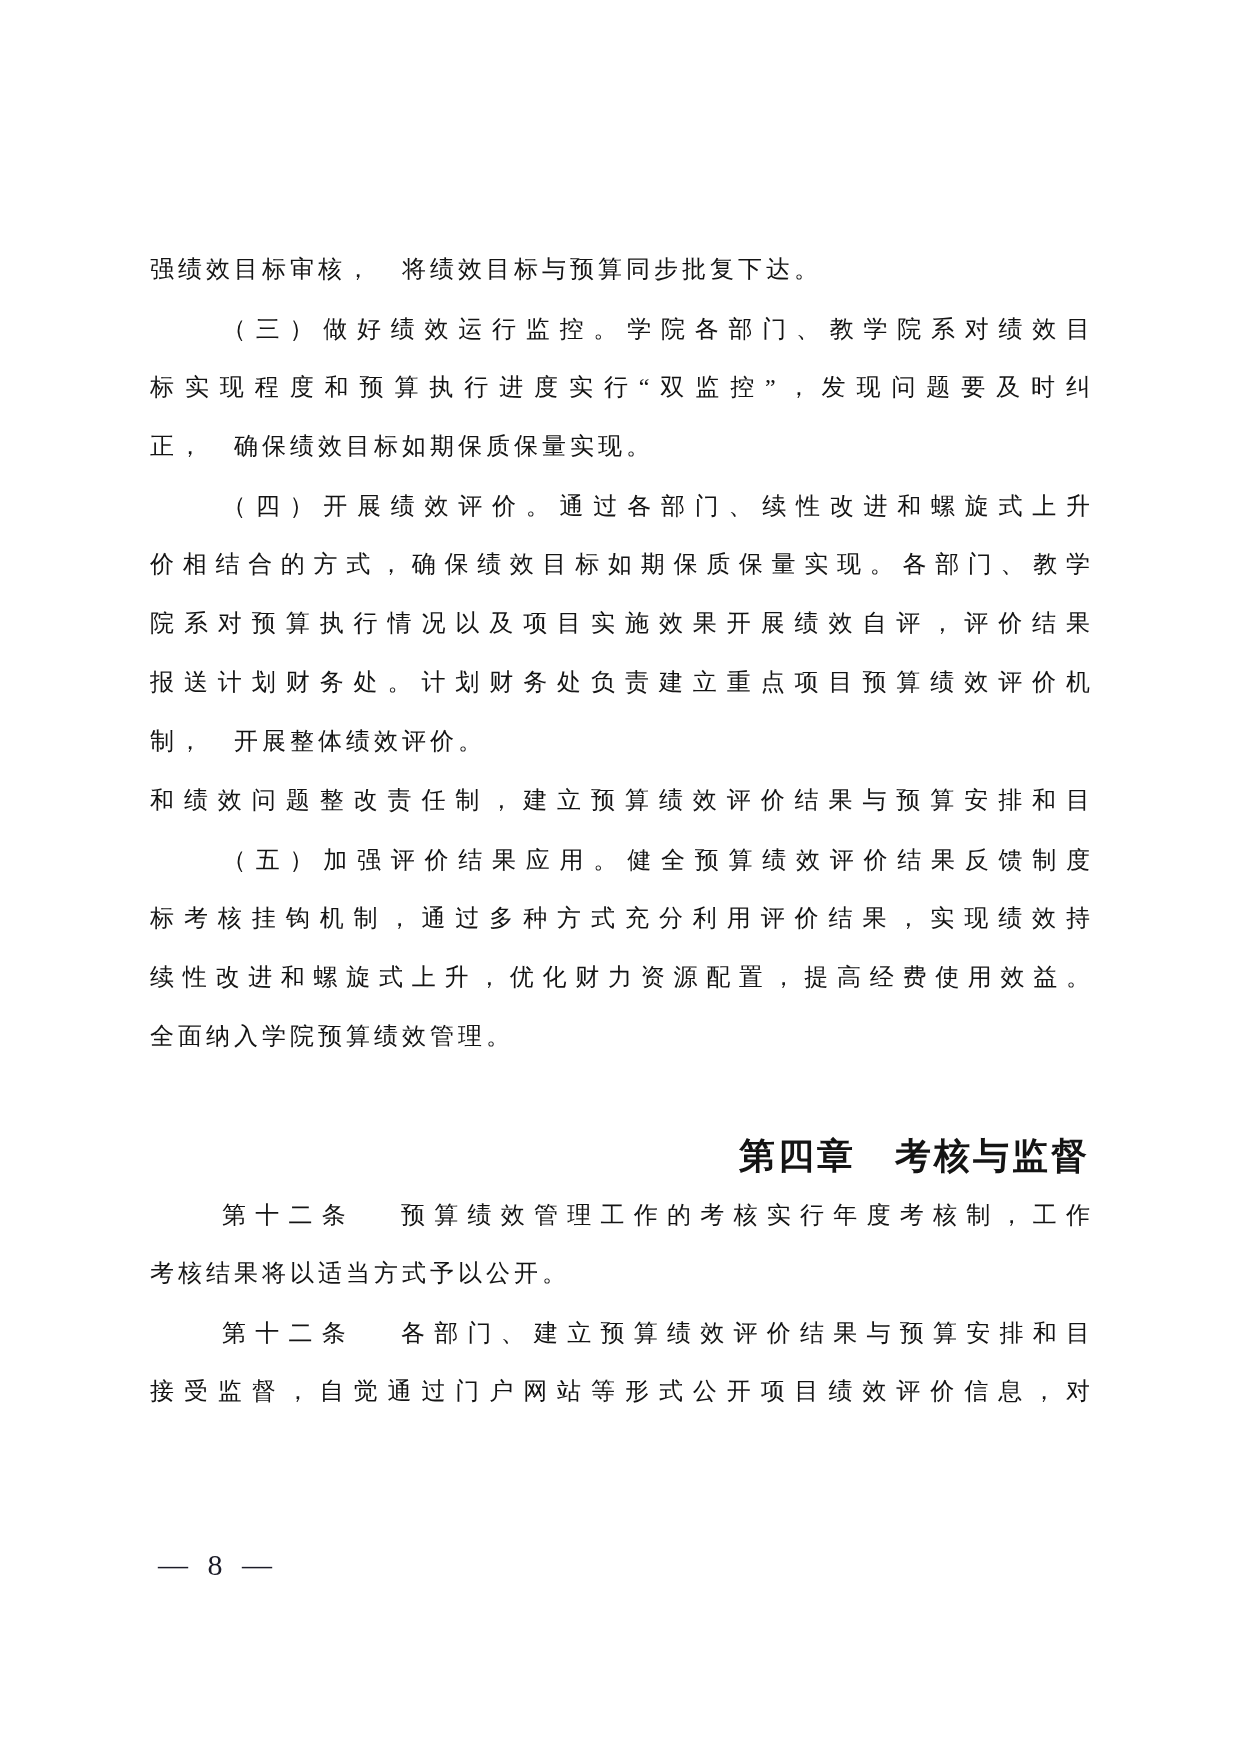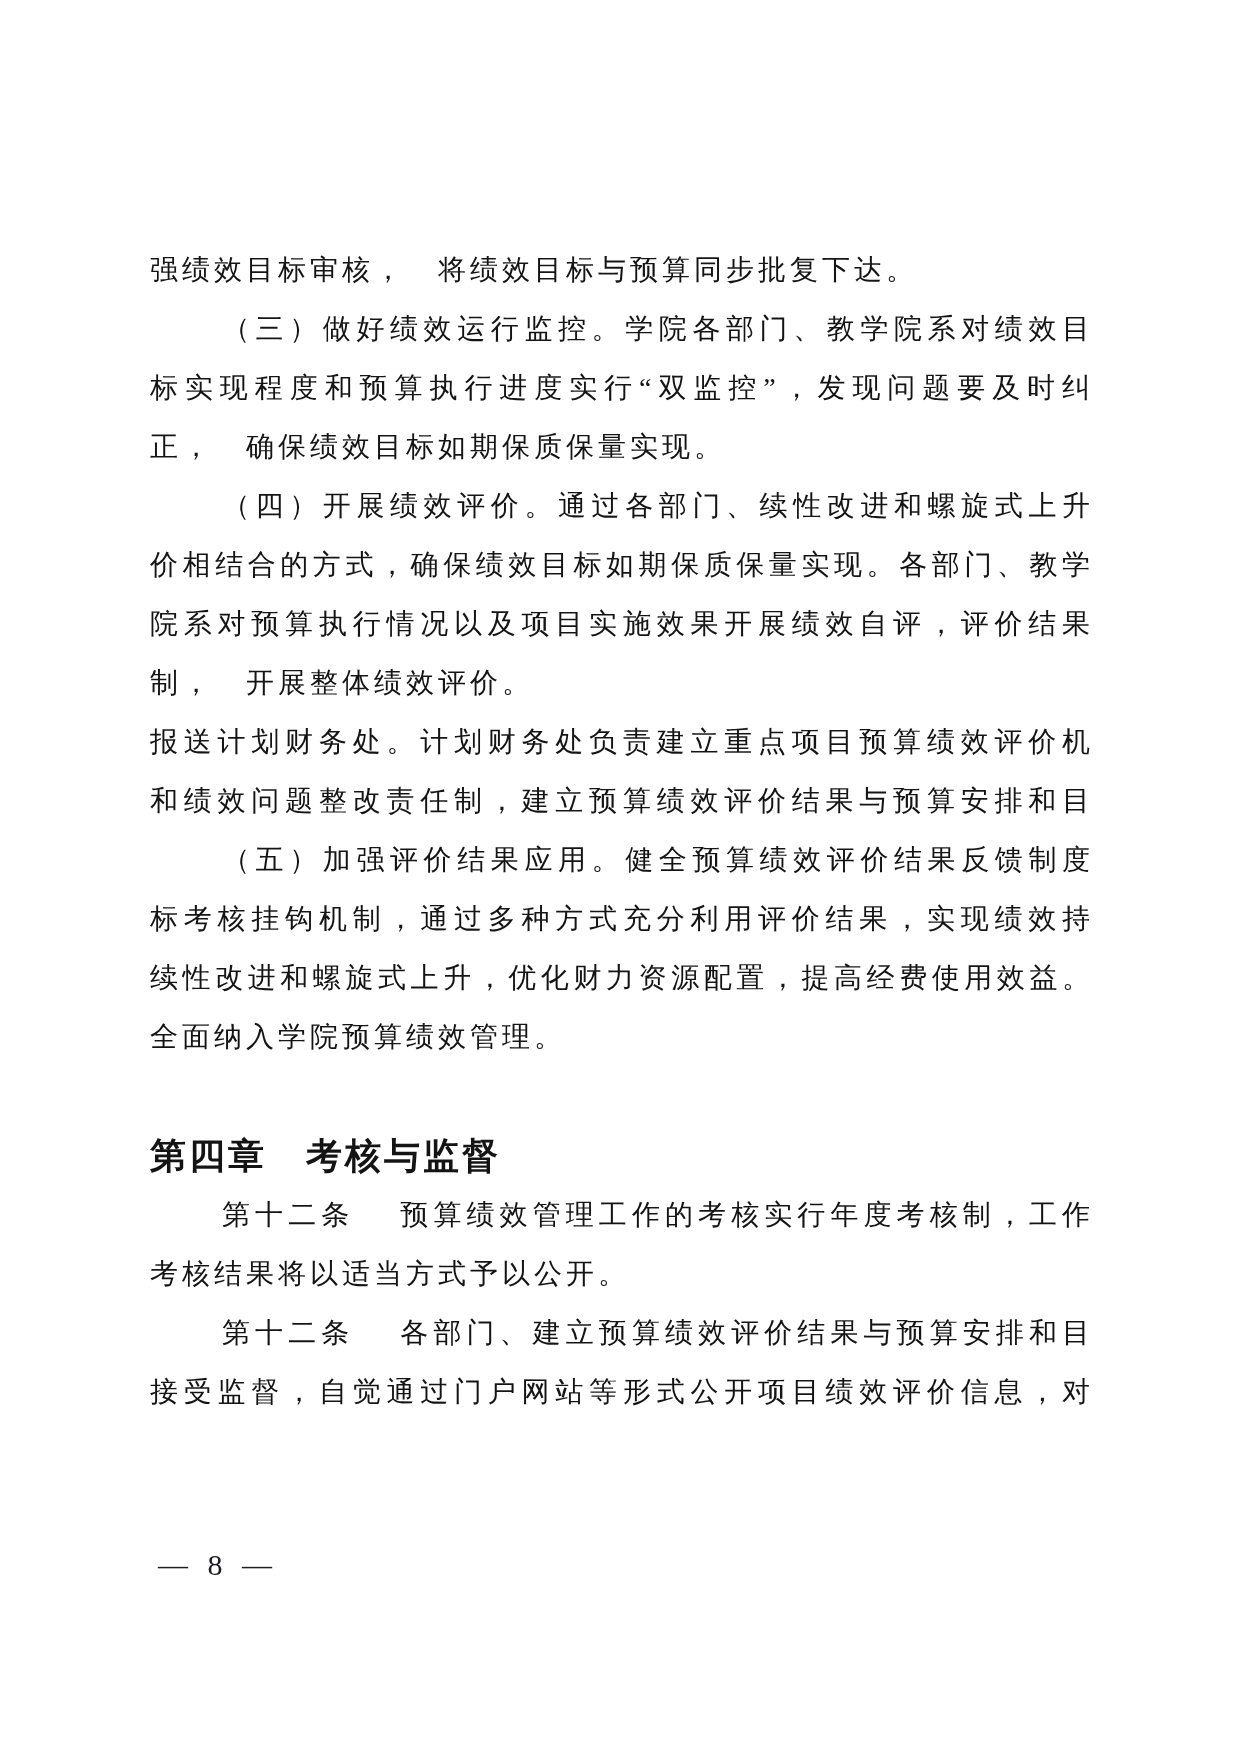--- a/index.html
+++ b/index.html
@@ -18,21 +18,21 @@
   }
   .text-block {
     position: absolute;
     left: 150px;
     top: 240px;
     width: 940px;
   }
   .line {
     height: 59px;
     line-height: 59px;
-    font-size: 28px;
+    font-size: 24px;
     letter-spacing: 4px;
     white-space: pre-wrap;
   }
   .line.justify {
     letter-spacing: 0;
     text-align: justify;
     text-align-last: justify;
     text-justify: inter-character;
   }
   .line.indent {
@@ -51,21 +51,21 @@
   }
   .spacer {
     height: 60px;
   }
   .chapter-heading {
     height: 59px;
     line-height: 59px;
     font-size: 36px;
     font-weight: 700;
     font-family: "Liberation Sans", "DejaVu Sans", sans-serif;
-    text-align: left;
+    text-align: right;
     letter-spacing: 3px;
   }
   .footer {
     position: absolute;
     left: 158px;
     top: 1548px;
     font-size: 30px;
     letter-spacing: 2px;
     word-spacing: 8px;
     color: #1c1c28;
@@ -77,22 +77,22 @@
 
 <div class="page">
   <main class="text-block">
       <div class="line"><span class="seg-rest">强绩效目标审核，　将绩效目标与预算同步批复下达。</span></div>
       <div class="line justify indent"><span class="seg-bold">（三）做好绩效运行监控。</span><span class="seg-rest">学院各部门、教学院系对绩效目</span></div>
       <div class="line justify"><span class="seg-rest">标实现程度和预算执行进度实行“双监控”，发现问题要及时纠</span></div>
       <div class="line"><span class="seg-rest">正，　确保绩效目标如期保质保量实现。</span></div>
       <div class="line justify indent"><span class="seg-bold">（四）开展绩效评价。</span><span class="seg-rest">通过各部门、续性改进和螺旋式上升</span></div>
       <div class="line justify"><span class="seg-rest">价相结合的方式，确保绩效目标如期保质保量实现。各部门、教学</span></div>
       <div class="line justify"><span class="seg-rest">院系对预算执行情况以及项目实施效果开展绩效自评，评价结果</span></div>
+      <div class="line justify"><span class="seg-rest">报送计划财务处。计划财务处负责建立重点项目预算绩效评价机</span></div>
       <div class="line"><span class="seg-rest">制，　开展整体绩效评价。</span></div>
-      <div class="line justify"><span class="seg-rest">报送计划财务处。计划财务处负责建立重点项目预算绩效评价机</span></div>
       <div class="line justify"><span class="seg-rest">和绩效问题整改责任制，建立预算绩效评价结果与预算安排和目</span></div>
       <div class="line justify indent"><span class="seg-bold">（五）加强评价结果应用。</span><span class="seg-rest">健全预算绩效评价结果反馈制度</span></div>
       <div class="line justify"><span class="seg-rest">标考核挂钩机制，通过多种方式充分利用评价结果，实现绩效持</span></div>
       <div class="line justify"><span class="seg-rest">续性改进和螺旋式上升，优化财力资源配置，提高经费使用效益。</span></div>
       <div class="line"><span class="seg-rest">全面纳入学院预算绩效管理。</span></div>
       <div class="spacer"></div>
       <div class="chapter-heading">第四章　考核与监督</div>
       <div class="line justify indent"><span class="seg-bold gap">第十二条</span><span class="seg-rest">预算绩效管理工作的考核实行年度考核制，工作</span></div>
       <div class="line"><span class="seg-rest">考核结果将以适当方式予以公开。</span></div>
       <div class="line justify indent"><span class="seg-bold gap">第十二条</span><span class="seg-rest">各部门、建立预算绩效评价结果与预算安排和目</span></div>

